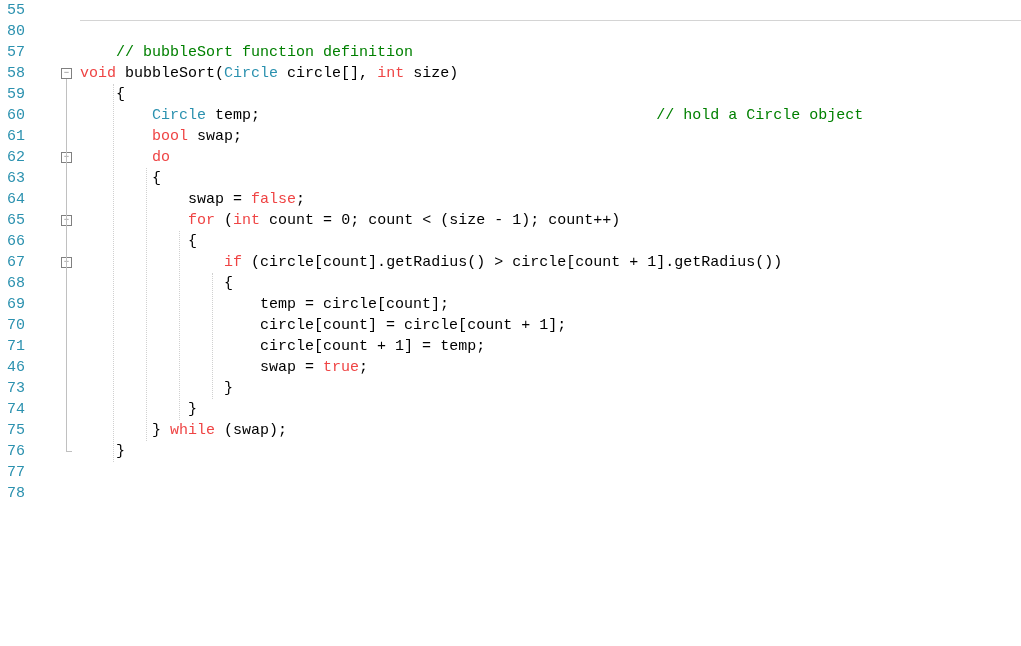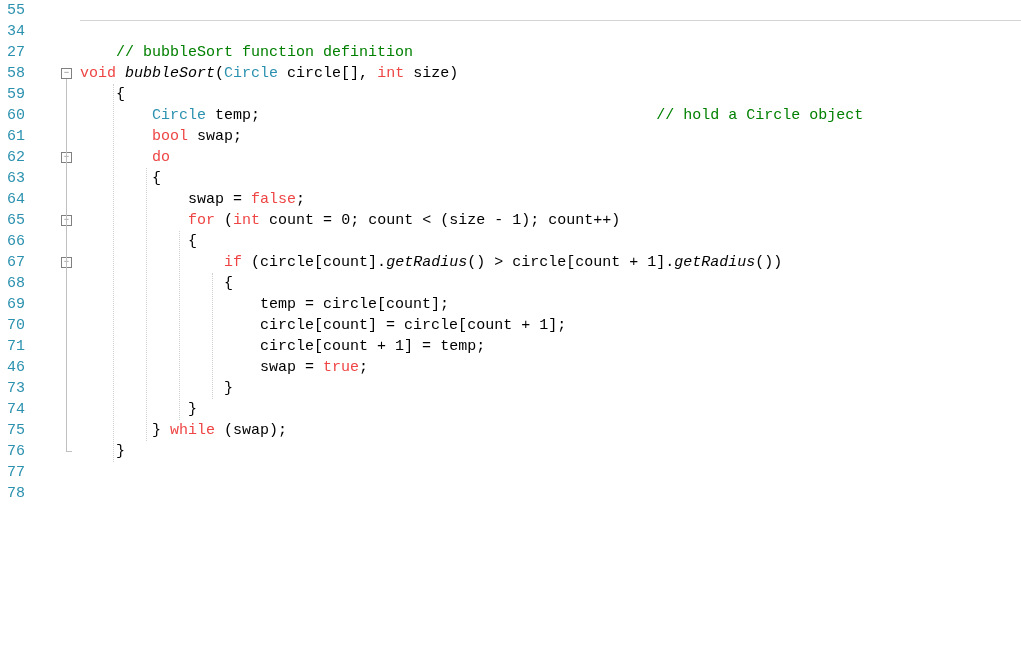--- a/index.html
+++ b/index.html
@@ -58,21 +58,21 @@
       padding-left: 4px;
     }
     .code-line { height: 21px; }
     .ln { height: 21px; }
     .k { color: #ef4444; }
     .t { color: #2b91af; }
     .c { color: #008000; }
     .id { color: #000; }
     .op { color: #000; }
     .num { color: #000; }
-    .fn { color: #000; font-style: italic; }
+    .fn { color: #000; }
     .glyph-gutter {
       width: 18px;
       flex-shrink: 0;
       background: #fff;
     }
     .guide {
       position: absolute;
       width: 0;
       border-left: 1px dotted #d0d0d0;
     }
@@ -80,22 +80,22 @@
       position: absolute;
       height: 1px;
       background: #d4d4d4;
     }
   </style>
 </head>
 <body>
 
 <div class="gutter" id="gutter">
     <div class="ln">55</div>
-    <div class="ln">34</div>
-    <div class="ln">27</div>
+    <div class="ln">80</div>
+    <div class="ln">57</div>
     <div class="ln">58</div>
     <div class="ln">59</div>
     <div class="ln">60</div>
     <div class="ln">61</div>
     <div class="ln">62</div>
     <div class="ln">63</div>
     <div class="ln">64</div>
     <div class="ln">65</div>
     <div class="ln">66</div>
     <div class="ln">67</div>

